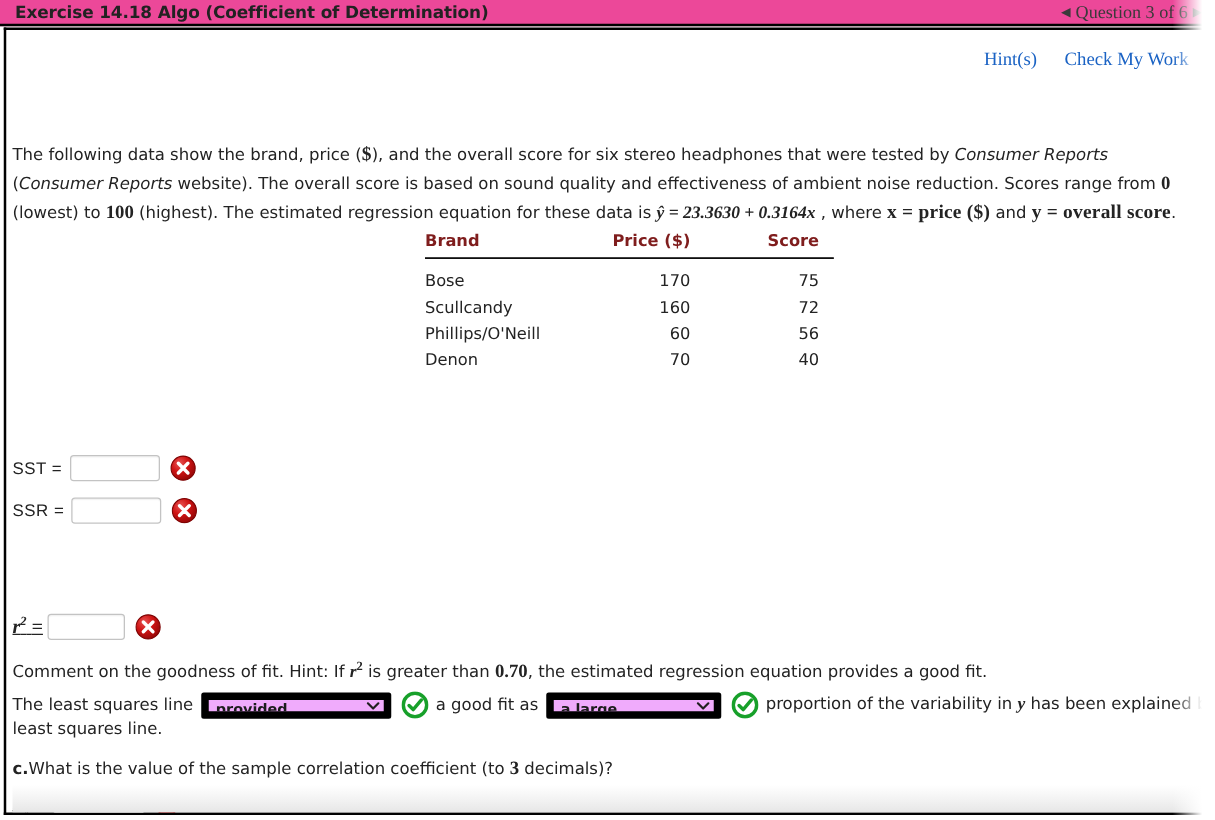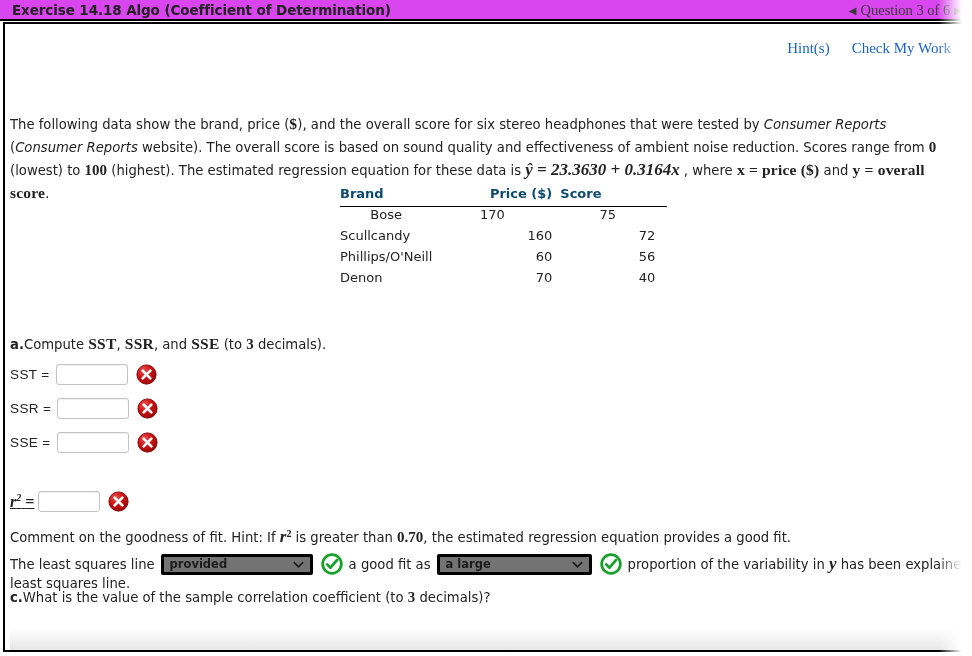--- a/index.html
+++ b/index.html
@@ -16,21 +16,21 @@
     overflow: hidden;
     position: relative;
   }
 
   
   .topbar {
     position: absolute;
     left: 0; top: 0;
     width: 972px;
     height: 21px;
-    background: #d946ef;
+    background: #ec4899;
     border-bottom: 2px solid #000000;
     box-sizing: border-box;
   }
   .topbar-title {
     position: absolute;
     left: 12px;
     top: 2px;
     font-size: 13.5px;
     font-weight: bold;
     color: #222222;
@@ -95,21 +95,21 @@
   }
   .it { font-style: italic; }
   .mth {
     font-family: "Liberation Serif", "DejaVu Serif", serif;
     font-size: 15.5px;
     font-weight: bold;
     letter-spacing: 0.2px;
   }
   .mthit {
     font-family: "Liberation Serif", "DejaVu Serif", serif;
-    font-size: 17px;
+    font-size: 14px;
     font-style: italic;
     font-weight: bold;
   }
   .num {
     font-family: "Liberation Serif", "DejaVu Serif", serif;
     font-size: 15px;
     font-weight: bold;
   }
   sup.e {
     font-family: "Liberation Serif", "DejaVu Serif", serif;
@@ -131,33 +131,33 @@
     top: 162px;
     border-collapse: collapse;
     font-size: 13px;
   }
   .data-table th {
     font-weight: bold;
     text-align: left;
     padding: 0 0 5px 0;
     border-bottom: 1px solid #000;
     font-size: 13px;
-    color: #0c4a6e;
+    color: #7f1d1d;
   }
   .data-table th.c2 { text-align: right; width: 120px; padding-right: 8px;}
-  .data-table th.c3 { width: 95px; padding-right: 12px;}
+  .data-table th.c3 { text-align: right; width: 95px; padding-right: 12px;}
   .data-table td {
     padding: 5px 0 5px 0;
     font-size: 13px;
     color: #232323;
     line-height: 11px;
   }
   .data-table td.c2 { text-align: right; padding-right: 8px; }
   .data-table td.c3 { text-align: right; padding-right: 12px; }
-  .data-table tbody tr:first-child td { padding-top: 2px; text-align: center; }
+  .data-table tbody tr:first-child td { padding-top: 13px; }
 
   
   .part {
     position: absolute;
     left: 5px;
     font-size: 13.2px;
     color: #232323;
     line-height: 20px;
     white-space: nowrap;
   }
@@ -223,39 +223,39 @@
     font-size: 13.2px;
     color: #232323;
     white-space: nowrap;
   }
   select.opt {
     font-family: "DejaVu Sans", "Liberation Sans", sans-serif;
     font-size: 11.5px;
     font-weight: bold;
     color: #1c1c1c;
     height: 21px;
-    border: 3px solid #000000;
+    border: 6px solid #000000;
     border-radius: 2px;
-    background: #737373;
+    background: #f0abfc;
     padding: 0 4px 0 6px;
     box-sizing: border-box;
     outline: none;
     -moz-appearance: none;
     -webkit-appearance: none;
     appearance: none;
   }
   .selwrap { position: relative; display: inline-block; }
   .selwrap .chev {
     position: absolute;
     right: 8px;
     top: 4px;
     pointer-events: none;
   }
   select#sel1 { width: 152px; }
-  select#sel2 { width: 155px; }
+  select#sel2 { width: 140px; }
   .selrow .txt { margin: 0 6px; }
   .selrow .txt.first { margin-left: 0; margin-right: 6px; }
 
   .tailline {
     position: absolute;
     left: 5px;
     top: 552px;
     font-size: 13.2px;
     color: #232323;
   }
@@ -322,21 +322,20 @@
         <td class="c3">56</td>
       </tr>
       <tr>
         <td class="c1">Denon</td>
         <td class="c2">70</td>
         <td class="c3">40</td>
       </tr>
     </tbody>
   </table>
 
-  <div class="part" style="top:310px"><b>a.</b><span>Compute </span><span class="mth">SST</span><span>, </span><span class="mth">SSR</span><span>, and </span><span class="mth">SSE</span><span> (to </span><span class="num">3</span><span> decimals).</span></div>
 
   <div class="ansrow" style="top:374px">
     <span class="lbl">SSR =</span>
     <input class="ansbox" type="text" value="" style="">
     <span class="icon-wrap">
       <svg class="xmark" viewBox="0 0 24 24" aria-hidden="true">
         <circle cx="12" cy="12" r="11" fill="url(#rg1)" stroke="#7e0404" stroke-width="1"></circle>
         <path d="M7.6 7.6 L16.4 16.4 M16.4 7.6 L7.6 16.4" stroke="#ffffff" stroke-width="3.1" stroke-linecap="round"></path>
       </svg>
     </span>
@@ -353,30 +352,20 @@
             <stop offset="45%" stop-color="#cf1414"></stop>
             <stop offset="100%" stop-color="#8d0505"></stop>
           </radialGradient>
         </defs>
         <circle cx="12" cy="12" r="11" fill="url(#rg1)" stroke="#7e0404" stroke-width="1"></circle>
         <path d="M7.6 7.6 L16.4 16.4 M16.4 7.6 L7.6 16.4" stroke="#ffffff" stroke-width="3.1" stroke-linecap="round"></path>
       </svg>
     </span>
   </div>
 
-  <div class="ansrow" style="top:408px">
-    <span class="lbl">SSE =</span>
-    <input class="ansbox" type="text" value="" style="">
-    <span class="icon-wrap">
-      <svg class="xmark" viewBox="0 0 24 24" aria-hidden="true">
-        <circle cx="12" cy="12" r="11" fill="url(#rg1)" stroke="#7e0404" stroke-width="1"></circle>
-        <path d="M7.6 7.6 L16.4 16.4 M16.4 7.6 L7.6 16.4" stroke="#ffffff" stroke-width="3.1" stroke-linecap="round"></path>
-      </svg>
-    </span>
-  </div>
 
 
   <div class="ansrow" style="top:467px">
     <span class="lbl-m"><span>r</span><sup class="e">2</sup>&nbsp;<span>=</span></span>
     <input class="ansbox wide" type="text" value="" style="">
     <span class="icon-wrap">
       <svg class="xmark" viewBox="0 0 24 24" aria-hidden="true">
         <circle cx="12" cy="12" r="11" fill="url(#rg1)" stroke="#7e0404" stroke-width="1"></circle>
         <path d="M7.6 7.6 L16.4 16.4 M16.4 7.6 L7.6 16.4" stroke="#ffffff" stroke-width="3.1" stroke-linecap="round"></path>
       </svg>
@@ -414,21 +403,21 @@
       <svg class="check" viewBox="0 0 24 24" aria-hidden="true">
         <circle cx="12" cy="12" r="10.2" fill="#ffffff" stroke="#17a02a" stroke-width="3"></circle>
         <path d="M6.8 12.4 L10.4 16 L17.6 7.6" fill="none" stroke="#17a02a" stroke-width="3" stroke-linecap="round" stroke-linejoin="round"></path>
       </svg>
     </span>
     <span class="txt"><span>proportion of the variability in </span><span class="mthit">y</span><span> has been explained by the</span></span>
   </div>
 
   <div class="tailline">least squares line.</div>
 
-  <div class="part" style="top:563px"><b>c.</b><span>What is the value of the sample correlation coefficient (to </span><span class="num">3</span><span> decimals)?</span></div>
+  <div class="part" style="top:581px"><b>c.</b><span>What is the value of the sample correlation coefficient (to </span><span class="num">3</span><span> decimals)?</span></div>
 
   <div class="ansrow" style="top:608px">
     <span class="lbl-m"><span>r</span><sub class="s">xy</sub>&nbsp;<span>=</span></span>
     <input class="ansbox" type="text" value="" style="">
     <span class="icon-wrap">
       <svg class="xmark" viewBox="0 0 24 24" aria-hidden="true">
         <circle cx="12" cy="12" r="11" fill="url(#rg1)" stroke="#7e0404" stroke-width="1"></circle>
         <path d="M7.6 7.6 L16.4 16.4 M16.4 7.6 L7.6 16.4" stroke="#ffffff" stroke-width="3.1" stroke-linecap="round"></path>
       </svg>
     </span>

